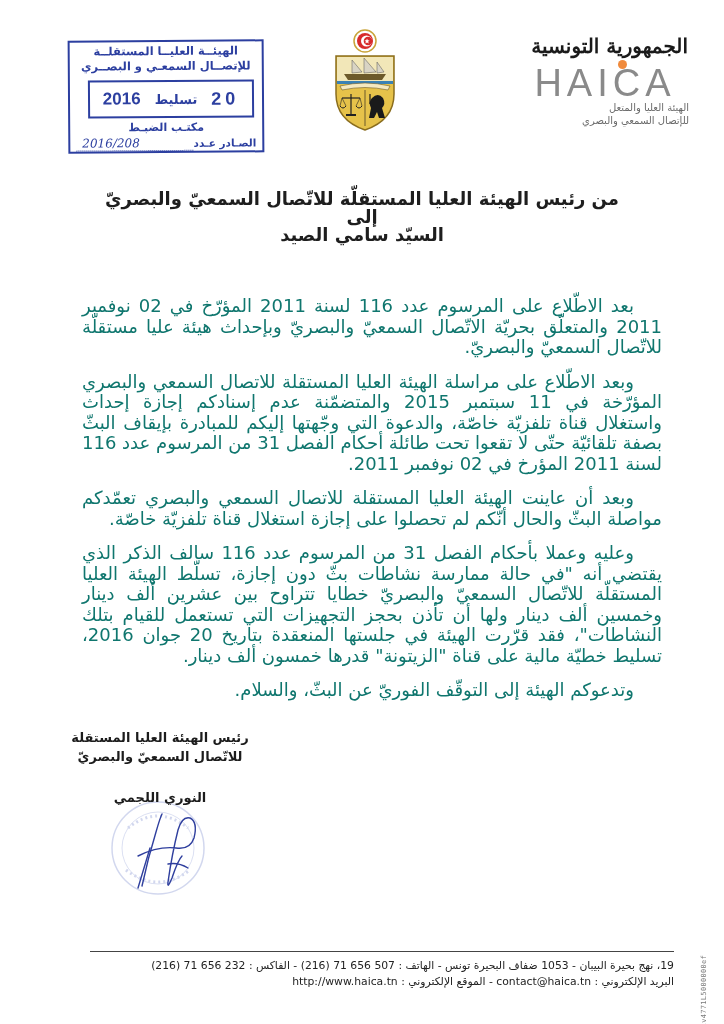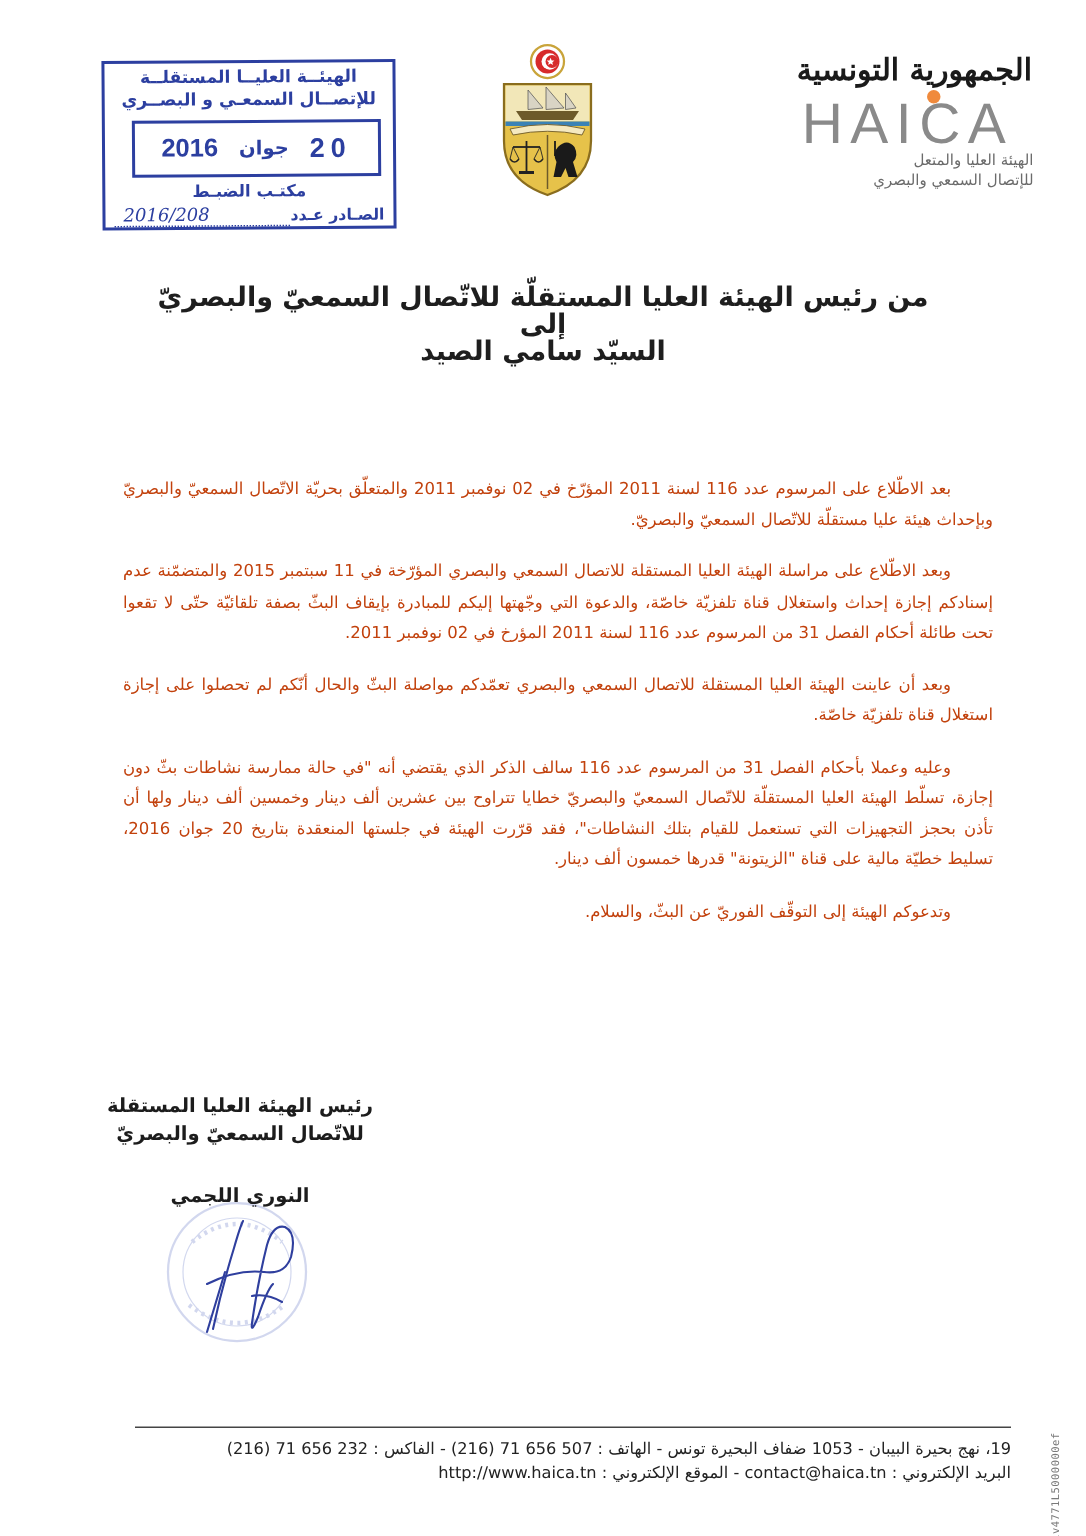--- a/index.html
+++ b/index.html
@@ -112,25 +112,24 @@
       font-size: 18px;
       line-height: 18px;
       color: #1e1e1e;
     }
     .address div { white-space: nowrap; }
 
     
     .body-text {
       left: 82px; width: 580px; top: 296px;
       direction: rtl;
-      font-size: 11px;
+      font-size: 18px;
       line-height: 20.5px;
-      color: #c2410c;
+      color: #0f766e;
       text-align: justify;
-      margin-top: 20px;
     }
     .body-text p {
       margin: 0 0 14px 0;
       text-indent: 28px;
     }
     .body-text p.closing { margin-top: 0; }
 
     
     .sig-title {
       left: 70px; width: 180px; top: 728px;
@@ -168,21 +167,21 @@
     }
   </style>
 </head>
 <body>
 
 <div class="abs stamp">
   <div class="st-line st-l1">الهيئــة العليــا المستقلــة</div>
   <div class="st-line st-l2">للإتصــال السمعـي و البصــري</div>
   <div class="date-box">
     <span class="date-day">20</span>
-    <span class="date-month">جوان</span>
+    <span class="date-month">تسليط</span>
     <span class="date-year">2016</span>
   </div>
   <div class="st-line st-office">مكتـب الضبـط</div>
   <div class="st-ref">
     <span class="ref-label">الصـادر عـدد</span>
     <span class="ref-value">2016/208</span>
   </div>
 </div>
 
 <div class="abs coat">

